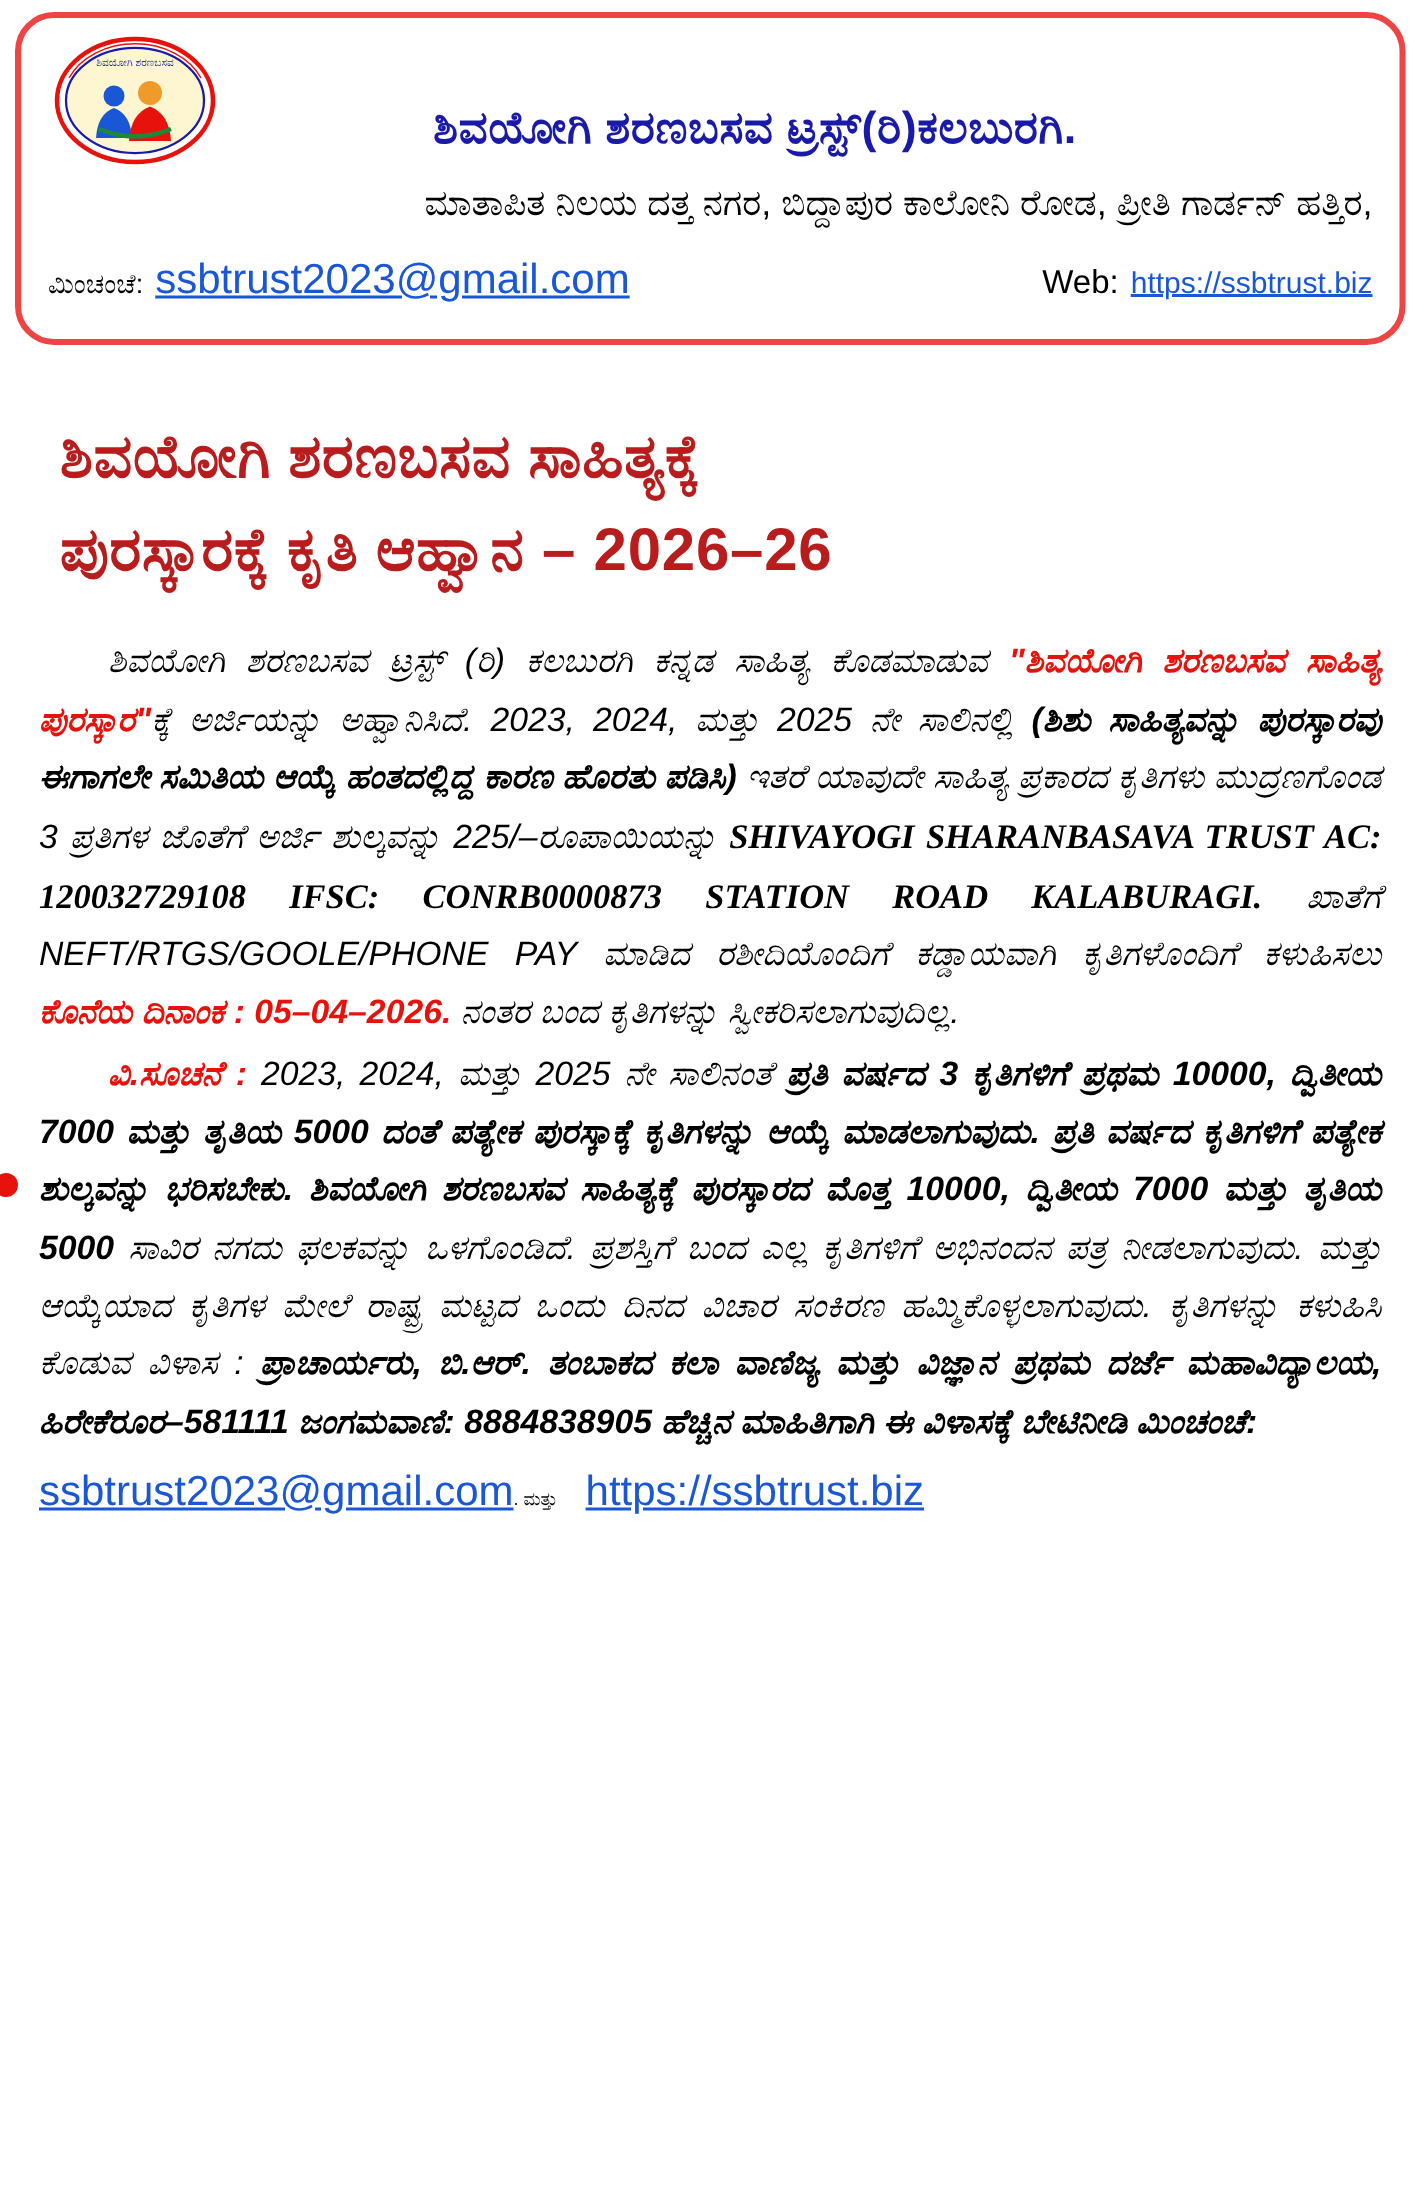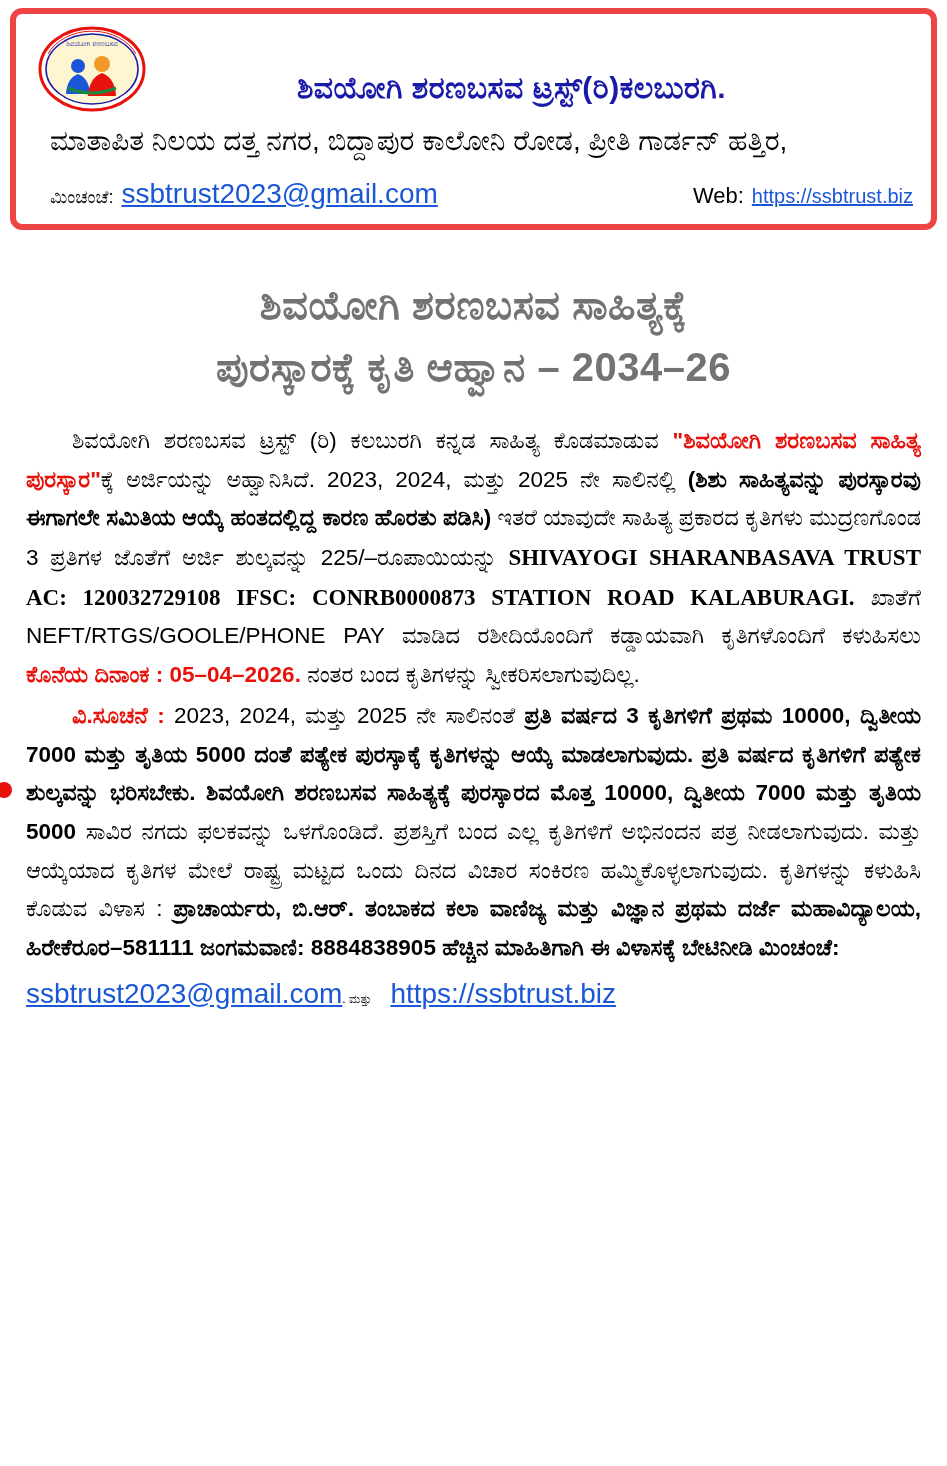--- a/index.html
+++ b/index.html
@@ -18,23 +18,23 @@
     width: 947px;
     min-height: 1466px;
     position: relative;
     box-sizing: border-box;
     padding: 0;
   }
 
   
   .letterhead {
     margin: 8px 10px 0 10px;
-    border: 6px solid #ef4444;
-    border-radius: 12px;
-    padding: 10px 18px 14px 34px;
+    border: 4px solid #ef4444;
+    border-radius: 26px;
+    padding: 10px 18px 14px 18px;
     position: relative;
     min-height: 222px;
     box-sizing: border-box;
   }
   .logo {
     position: absolute;
     left: 22px;
     top: 12px;
     width: 108px;
     height: 86px;
@@ -45,22 +45,22 @@
     text-align: center;
     color: #1a1aa8;
     font-weight: bold;
     font-size: 30px;
     letter-spacing: 0.5px;
     padding-top: 46px;
     padding-left: 60px;
     line-height: 1.2;
   }
   .addr {
-    text-align: left;
-    font-size: 28px;
+    text-align: right;
+    font-size: 24px;
     line-height: 1.5;
     margin-top: 14px;
     color: #000;
   }
   .contact-row {
     display: flex;
     align-items: baseline;
     justify-content: space-between;
     margin-top: 16px;
     font-size: 19px;
@@ -75,39 +75,38 @@
   .contact-right .lbl { font-size: 22px; }
   .link {
     color: #1a57d6;
     text-decoration: underline;
     font-size: 28px;
   }
   .link.small { font-size: 20px; }
 
   
   .headline {
-    text-align: center;
-    color: #737373;
+    color: #b91c1c;
     font-weight: bold;
     font-size: 40px;
     line-height: 1.55;
     margin: 44px 40px 10px 40px;
     letter-spacing: 0.5px;
   }
 
   
   .body-text {
     margin: 24px 26px 0 26px;
     font-size: 22.5px;
     line-height: 1.72;
     text-align: justify;
     text-justify: inter-word;
   }
   .body-text p { margin: 0 0 2px 0; }
-  .indent { text-indent: 46px; }
+  .indent { text-indent: 46px; font-style: italic; }
   .red { color: #e8120c; font-weight: bold; }
   .bold { font-weight: bold; }
   .serif-bold {
     font-family: "Liberation Serif", serif;
     font-weight: bold;
     font-size: 23px;
   }
   .small-note { font-size: 12px; }
 
   
@@ -157,21 +156,21 @@
       </div>
       <div class="contact-right">
         <span class="lbl">Web:</span>
         <a class="link small" href="#">https://ssbtrust.biz</a>
       </div>
     </div>
   </div>
 
   <div class="headline">
     <div>ಶಿವಯೋಗಿ ಶರಣಬಸವ ಸಾಹಿತ್ಯಕ್ಕೆ</div>
-    <div>ಪುರಸ್ಕಾರಕ್ಕೆ ಕೃತಿ ಆಹ್ವಾನ – 2034–26</div>
+    <div>ಪುರಸ್ಕಾರಕ್ಕೆ ಕೃತಿ ಆಹ್ವಾನ – 2026–26</div>
   </div>
 
   <div class="body-text">
 
     <p class="indent"><span>ಶಿವಯೋಗಿ ಶರಣಬಸವ ಟ್ರಸ್ಟ್ (ರಿ) ಕಲಬುರಗಿ ಕನ್ನಡ ಸಾಹಿತ್ಯ ಕೊಡಮಾಡುವ </span><span class="red">"ಶಿವಯೋಗಿ ಶರಣಬಸವ ಸಾಹಿತ್ಯ ಪುರಸ್ಕಾರ"</span><span>ಕ್ಕೆ ಅರ್ಜಿಯನ್ನು ಅಹ್ವಾನಿಸಿದೆ. 2023, 2024, ಮತ್ತು 2025 ನೇ ಸಾಲಿನಲ್ಲಿ </span><span class="bold">(ಶಿಶು ಸಾಹಿತ್ಯವನ್ನು ಪುರಸ್ಕಾರವು ಈಗಾಗಲೇ ಸಮಿತಿಯ ಆಯ್ಕೆ ಹಂತದಲ್ಲಿದ್ದ ಕಾರಣ ಹೊರತು ಪಡಿಸಿ)</span><span> ಇತರೆ ಯಾವುದೇ ಸಾಹಿತ್ಯ ಪ್ರಕಾರದ ಕೃತಿಗಳು ಮುದ್ರಣಗೊಂಡ 3 ಪ್ರತಿಗಳ ಜೊತೆಗೆ ಅರ್ಜಿ ಶುಲ್ಕವನ್ನು 225/–ರೂಪಾಯಿಯನ್ನು </span><span class="serif-bold">SHIVAYOGI SHARANBASAVA TRUST  AC: 120032729108 IFSC: CONRB0000873     STATION ROAD KALABURAGI.</span><span> ಖಾತೆಗೆ NEFT/RTGS/GOOLE/PHONE PAY ಮಾಡಿದ ರಶೀದಿಯೊಂದಿಗೆ ಕಡ್ಡಾಯವಾಗಿ ಕೃತಿಗಳೊಂದಿಗೆ ಕಳುಹಿಸಲು </span><span class="red">ಕೊನೆಯ ದಿನಾಂಕ : 05–04–2026.</span><span> ನಂತರ ಬಂದ ಕೃತಿಗಳನ್ನು ಸ್ವೀಕರಿಸಲಾಗುವುದಿಲ್ಲ.</span></p>
 
     <p class="indent"><span class="red">ವಿ.ಸೂಚನೆ :</span><span> 2023, 2024, ಮತ್ತು 2025 ನೇ ಸಾಲಿನಂತೆ </span><span class="bold">ಪ್ರತಿ ವರ್ಷದ 3 ಕೃತಿಗಳಿಗೆ ಪ್ರಥಮ 10000, ದ್ವಿತೀಯ 7000 ಮತ್ತು ತೃತಿಯ 5000 ದಂತೆ ಪತ್ಯೇಕ ಪುರಸ್ಕಾಕ್ಕೆ ಕೃತಿಗಳನ್ನು ಆಯ್ಕೆ ಮಾಡಲಾಗುವುದು. ಪ್ರತಿ ವರ್ಷದ ಕೃತಿಗಳಿಗೆ ಪತ್ಯೇಕ ಶುಲ್ಕವನ್ನು ಭರಿಸಬೇಕು. ಶಿವಯೋಗಿ ಶರಣಬಸವ ಸಾಹಿತ್ಯಕ್ಕೆ ಪುರಸ್ಕಾರದ ಮೊತ್ತ 10000, ದ್ವಿತೀಯ 7000 ಮತ್ತು ತೃತಿಯ 5000</span><span> ಸಾವಿರ ನಗದು ಫಲಕವನ್ನು ಒಳಗೊಂಡಿದೆ. ಪ್ರಶಸ್ತಿಗೆ ಬಂದ ಎಲ್ಲ ಕೃತಿಗಳಿಗೆ ಅಭಿನಂದನ ಪತ್ರ ನೀಡಲಾಗುವುದು. ಮತ್ತು ಆಯ್ಕೆಯಾದ ಕೃತಿಗಳ ಮೇಲೆ ರಾಷ್ಟ್ರ ಮಟ್ಟದ ಒಂದು ದಿನದ ವಿಚಾರ ಸಂಕಿರಣ ಹಮ್ಮಿಕೊಳ್ಳಲಾಗುವುದು. ಕೃತಿಗಳನ್ನು ಕಳುಹಿಸಿ ಕೊಡುವ ವಿಳಾಸ : </span><span class="bold">ಪ್ರಾಚಾರ್ಯರು, ಬಿ.ಆರ್. ತಂಬಾಕದ ಕಲಾ ವಾಣಿಜ್ಯ ಮತ್ತು ವಿಜ್ಞಾನ ಪ್ರಥಮ ದರ್ಜೆ ಮಹಾವಿದ್ಯಾಲಯ, ಹಿರೇಕೆರೂರ–581111 ಜಂಗಮವಾಣಿ: 8884838905 ಹೆಚ್ಚಿನ ಮಾಹಿತಿಗಾಗಿ ಈ ವಿಳಾಸಕ್ಕೆ ಬೇಟಿನೀಡಿ</span><span class="bold"> ಮಿಂಚಂಚೆ:</span></p>
 
     <p><a class="link" href="#">ssbtrust2023@gmail.com</a><span class="small-note">. ಮತ್ತು</span>&nbsp;&nbsp;&nbsp;<a class="link" href="#">https://ssbtrust.biz</a></p>
   </div>

